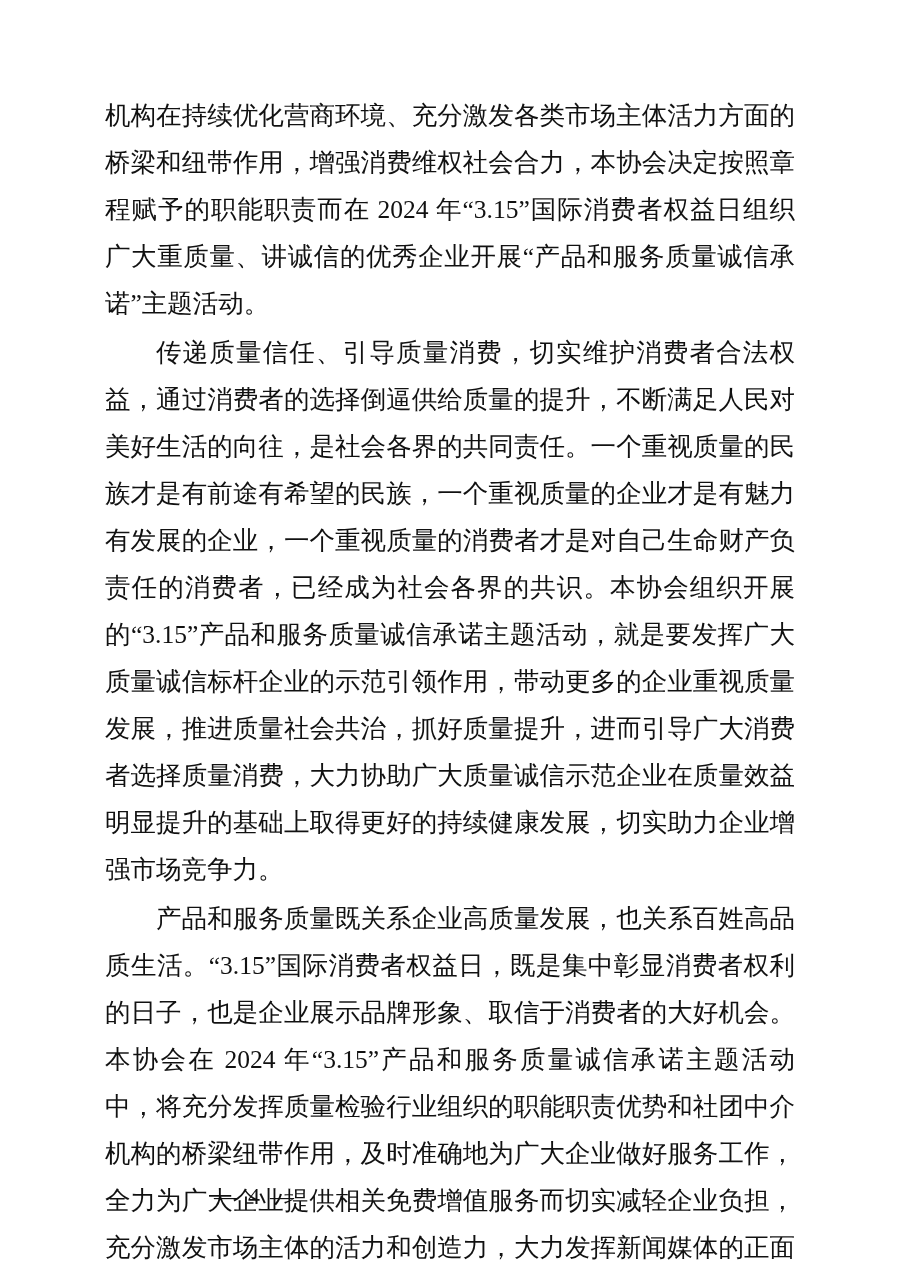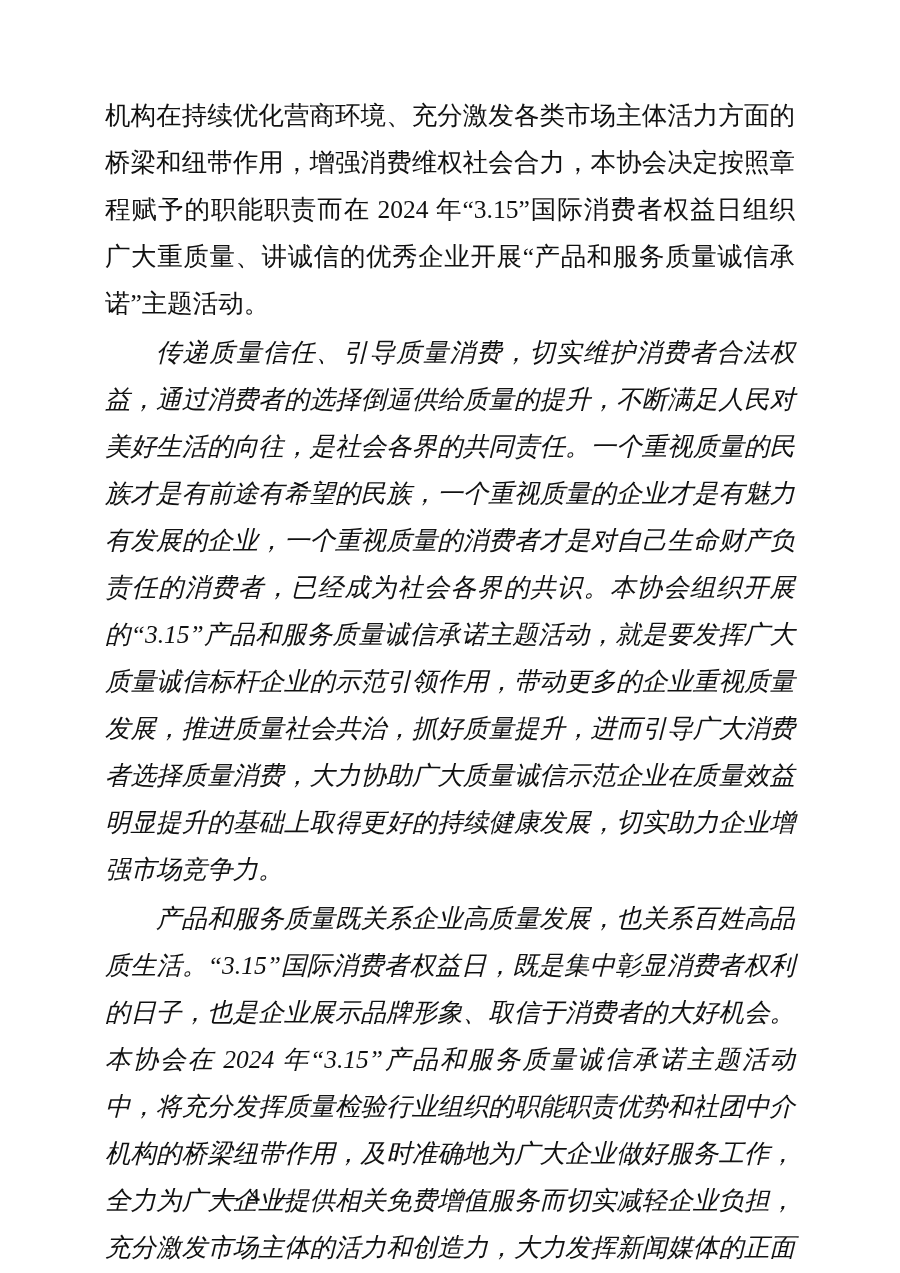--- a/index.html
+++ b/index.html
@@ -34,21 +34,20 @@
     font-size: 25.5px;
     line-height: 47px;
     text-align: justify;
     text-align-last: left;
     text-justify: inter-character;
     letter-spacing: 0px;
     color: #111111;
   }
   p.indent {
     text-indent: 51px;
-    font-style: italic;
   }
   .page-number {
     position: absolute;
     left: 0;
     top: 1183px;
     width: 900px;
     text-align: center;
     font-size: 24px;
     color: #111111;
     letter-spacing: 2px;

